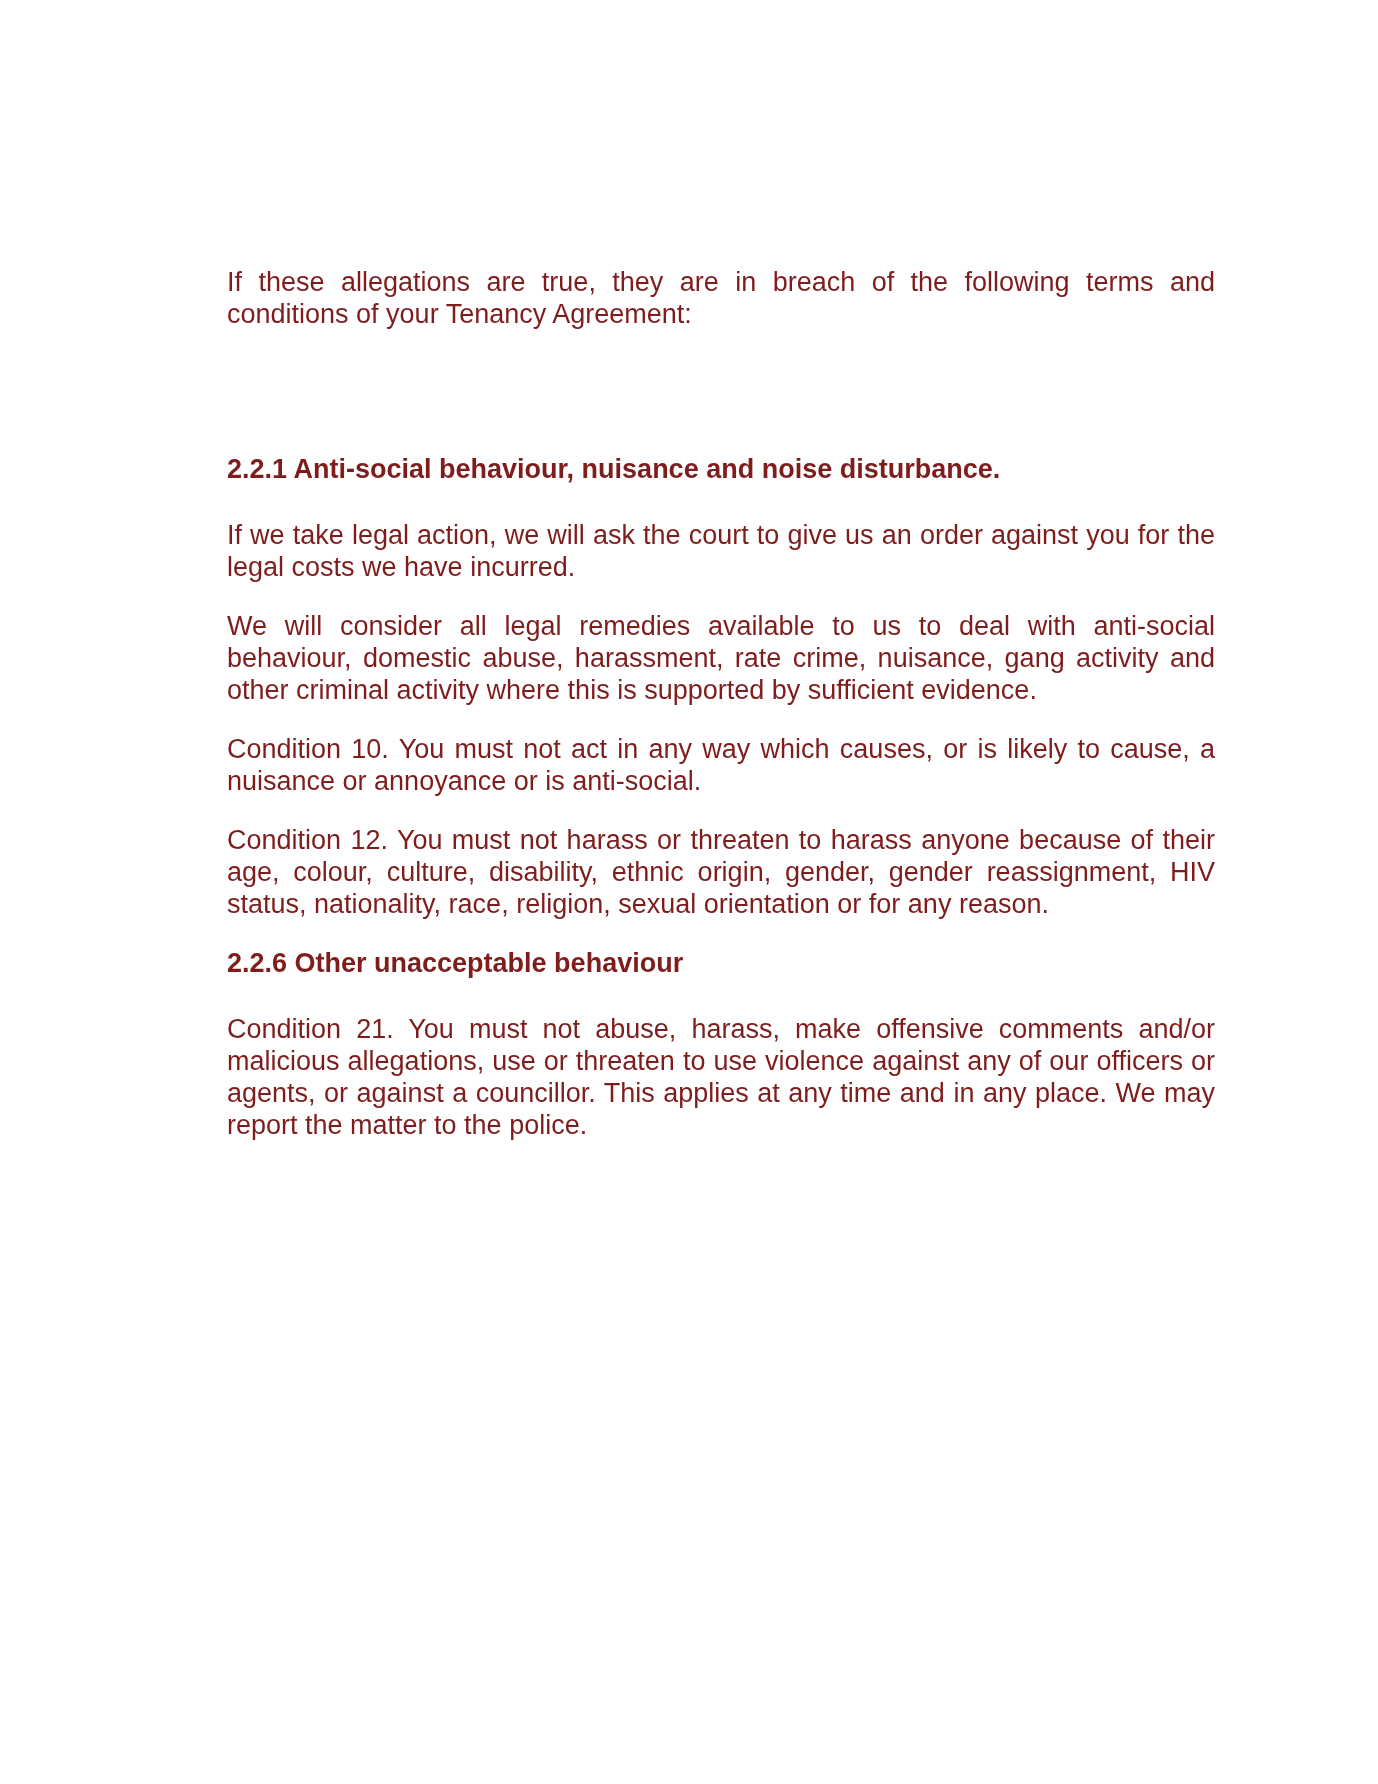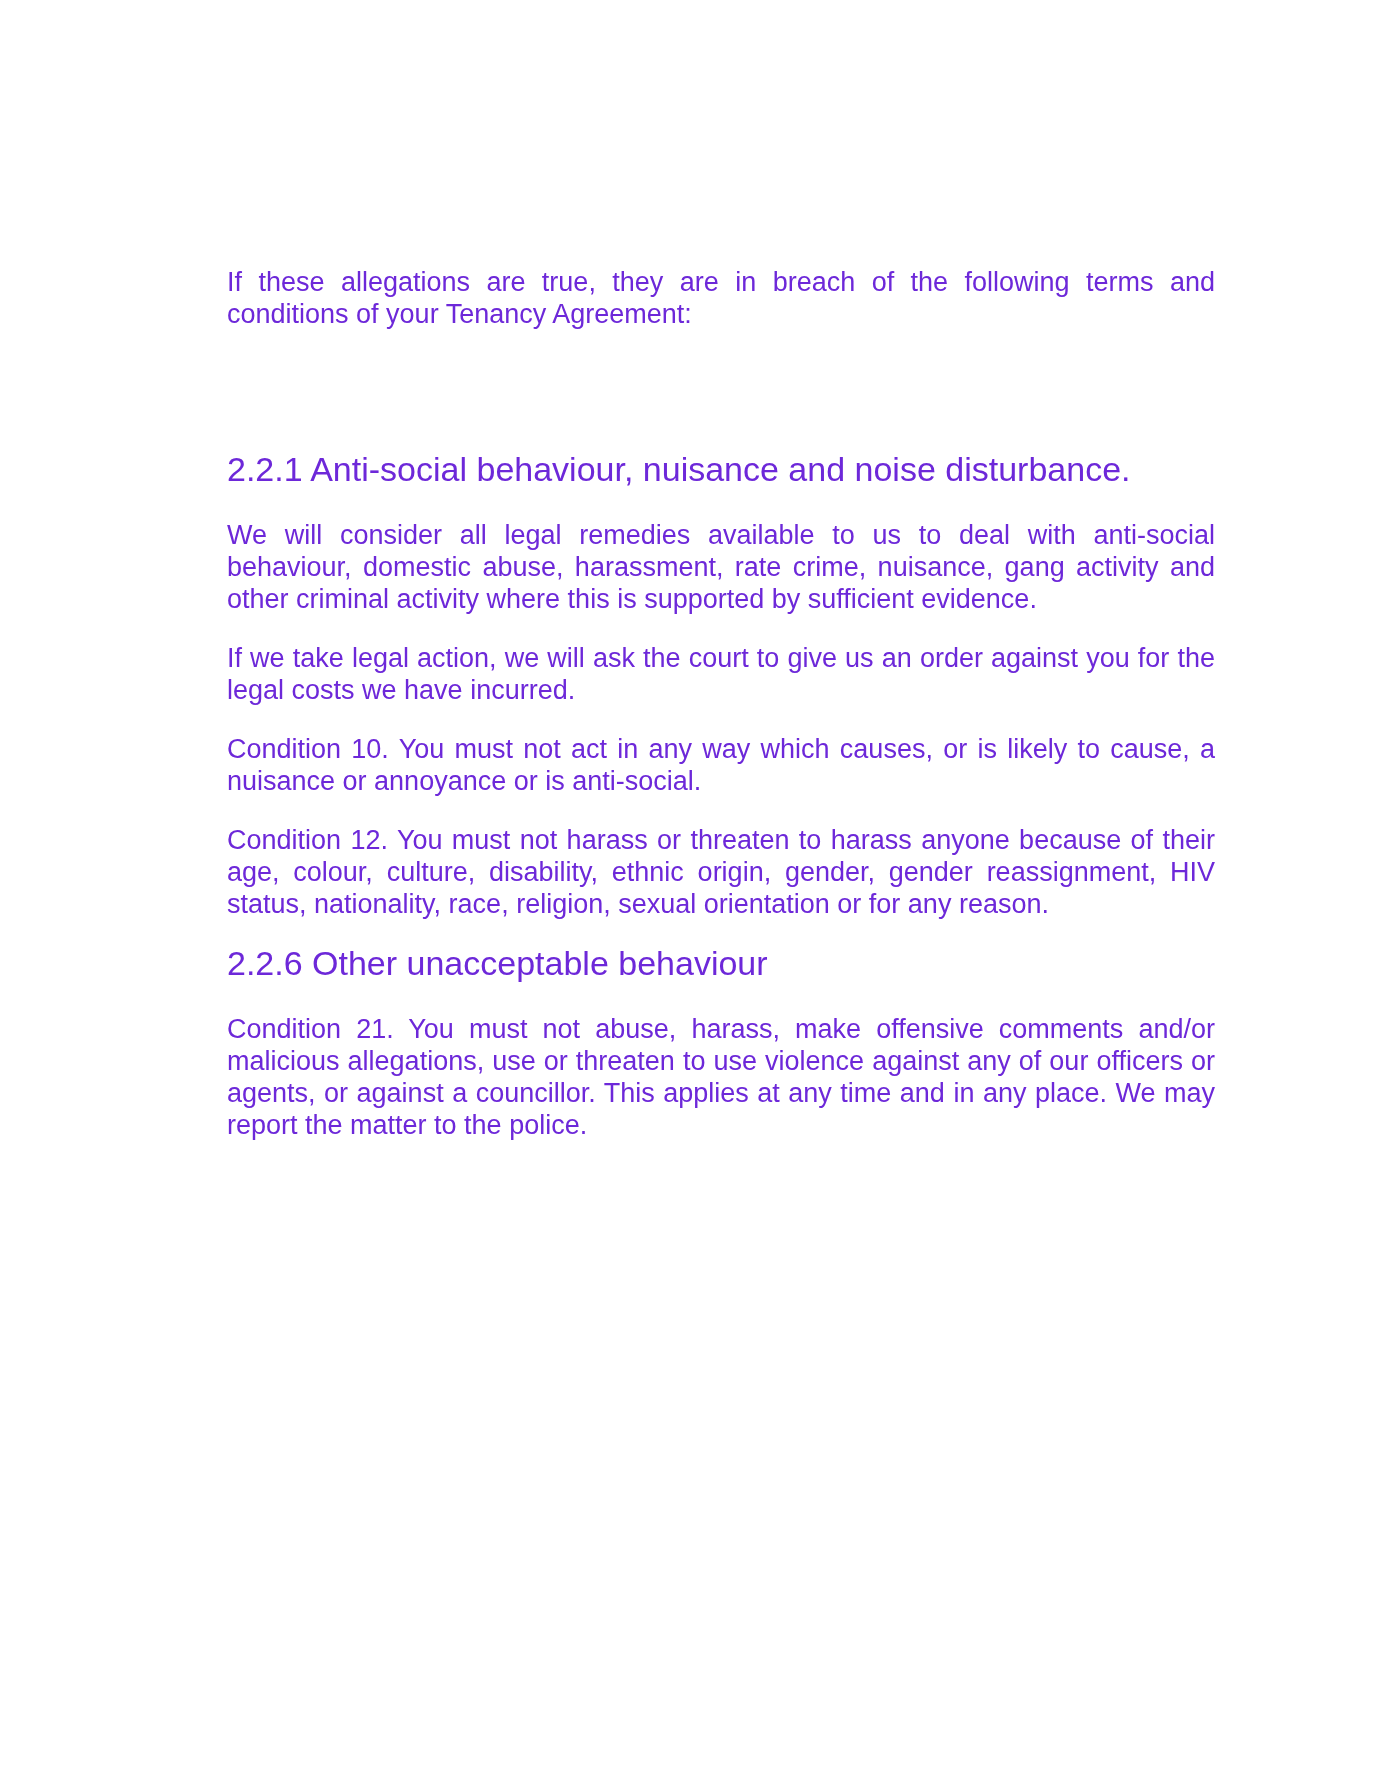--- a/index.html
+++ b/index.html
@@ -10,54 +10,54 @@
     background: #ffffff;
     position: relative;
     font-family: "Liberation Sans", sans-serif;
     overflow: hidden;
   }
   .doc {
     position: absolute;
     left: 227px;
     top: 266px;
     width: 988px;
-    color: #6d28d9;
+    color: #7f1d1d;
     font-size: 27px;
     line-height: 32px;
   }
   .doc p {
     margin: 0 0 27px 0;
     text-align: justify;
   }
   .doc h2 {
     margin: 0 0 34px 0;
-    font-size: 34px;
+    font-size: 27px;
     line-height: 32px;
-    font-weight: normal;
+    font-weight: bold;
     text-align: left;
   }
   .doc h2.big-gap {
     margin-top: 123px;
   }
   .cond-label {
     font-weight: normal;
   }
 </style>
 </head>
 <body>
 
 <div class="doc">
 
   <p>If these allegations are true, they are in breach of the following terms and conditions of your Tenancy Agreement:</p>
 
   <h2 class="big-gap">2.2.1 Anti-social behaviour, nuisance and noise disturbance.</h2>
 
+  <p>If we take legal action, we will ask the court to give us an order against you for the legal costs we have incurred.</p>
+
   <p>We will consider all legal remedies available to us to deal with anti-social behaviour, domestic abuse, harassment, rate crime, nuisance, gang activity and other criminal activity where this is supported by sufficient evidence.</p>
-
-  <p>If we take legal action, we will ask the court to give us an order against you for the legal costs we have incurred.</p>
 
   <p><strong class="cond-label">Condition 10.</strong> <span>You must not act in any way which causes, or is likely to cause, a nuisance or annoyance or is anti-social.</span></p>
 
 
 
   <p><strong class="cond-label">Condition 12.</strong> <span>You must not harass or threaten to harass anyone because of their age, colour, culture, disability, ethnic origin, gender, gender reassignment, HIV status, nationality, race, religion, sexual orientation or for any reason.</span></p>
 
   <h2>2.2.6 Other unacceptable behaviour</h2>
 
   <p><strong class="cond-label">Condition 21.</strong> <span>You must not abuse, harass, make offensive comments and/or malicious allegations, use or threaten to use violence against any of our officers or agents, or against a councillor. This applies at any time and in any place. We may report the matter to the police.</span></p>

